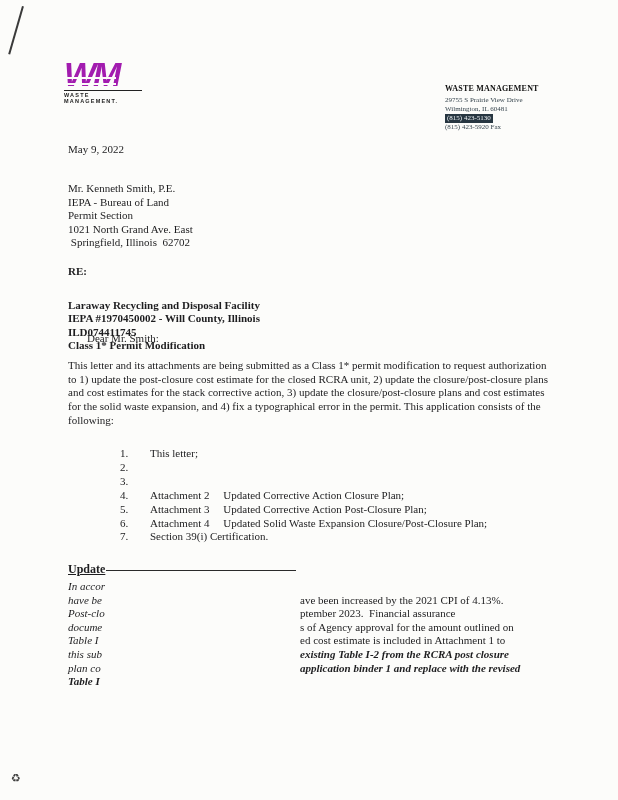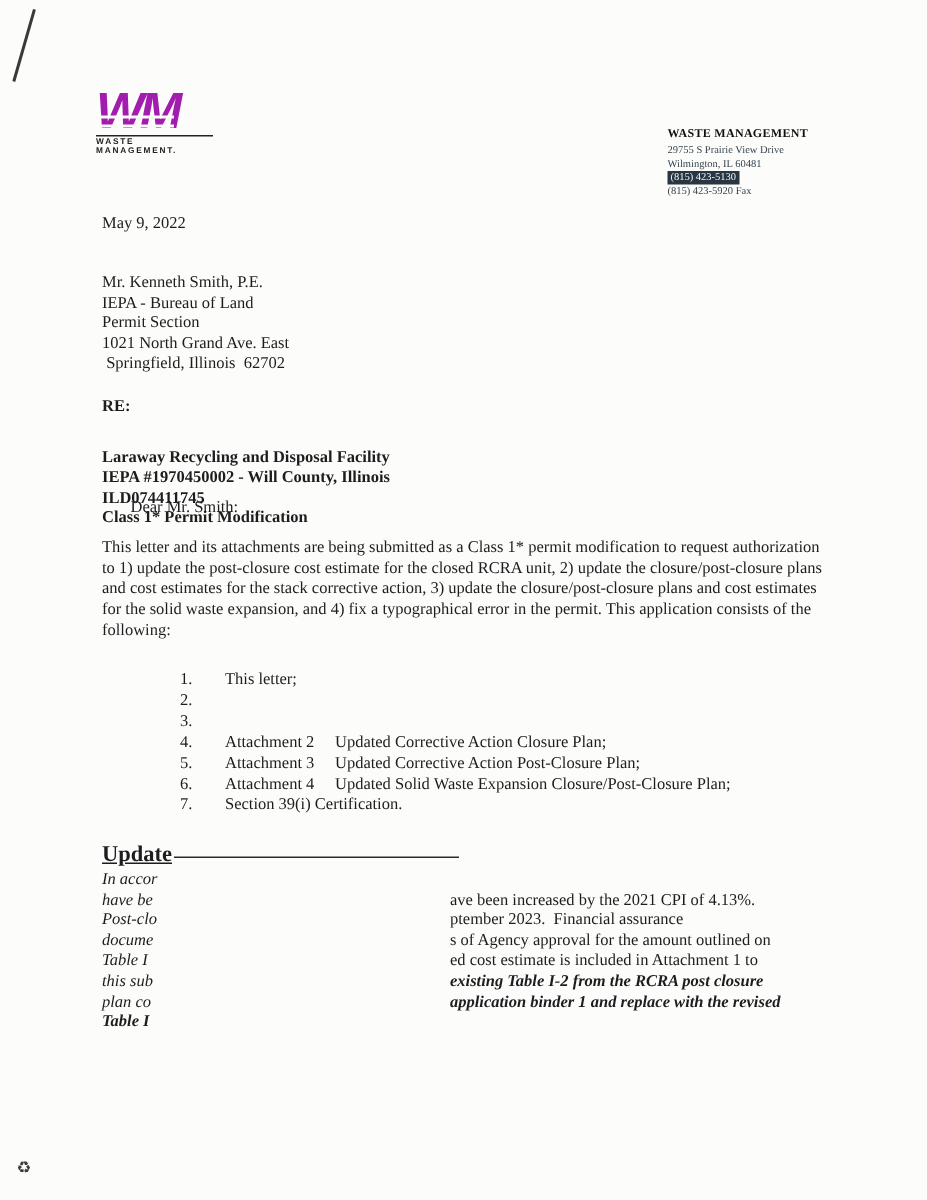--- a/index.html
+++ b/index.html
@@ -54,21 +54,21 @@
   .recip{position:absolute;left:68px;top:182px;font-size:11px;line-height:13.5px;}
   .reblk{position:absolute;left:68px;top:265px;font-size:11px;line-height:13.6px;display:flex;flex-direction:column;}
   .reblk .relabel{font-weight:700;width:37px;}
   .reblk .relines{font-weight:700;margin-top:20px;}
   .salut{position:absolute;left:68px;top:332px;font-size:11px;margin-left:19px;}
   .body-p{position:absolute;left:68px;top:359px;width:480px;font-size:11px;line-height:13.7px;}
   .list{position:absolute;left:120px;top:447px;font-size:11px;line-height:13.9px;}
   .list .row{display:flex;}
   .list .li-num{width:30px;}
   
-  .upd-h{position:absolute;left:68px;top:562px;font-size:15px;font-weight:700;}
+  .upd-h{position:absolute;left:68px;top:562px;font-size:12px;font-weight:700;}
   .upd-h .txt{text-decoration:underline;}
   .upd-h .u-ext{display:inline-block;width:190px;height:1px;border-bottom:1px solid #2a2a2a;vertical-align:2px;margin-left:1px;}
   .upd-p{position:absolute;left:68px;top:580px;width:480px;font-size:11px;}
   .upd-line{position:relative;height:13.6px;}
   .upd-line .lf{position:absolute;left:0;top:0;font-style:italic;}
   .upd-line .rt{position:absolute;left:232px;top:0;}
   .bi{font-weight:700;font-style:italic;}
 </style>
 </head>
 <body>

